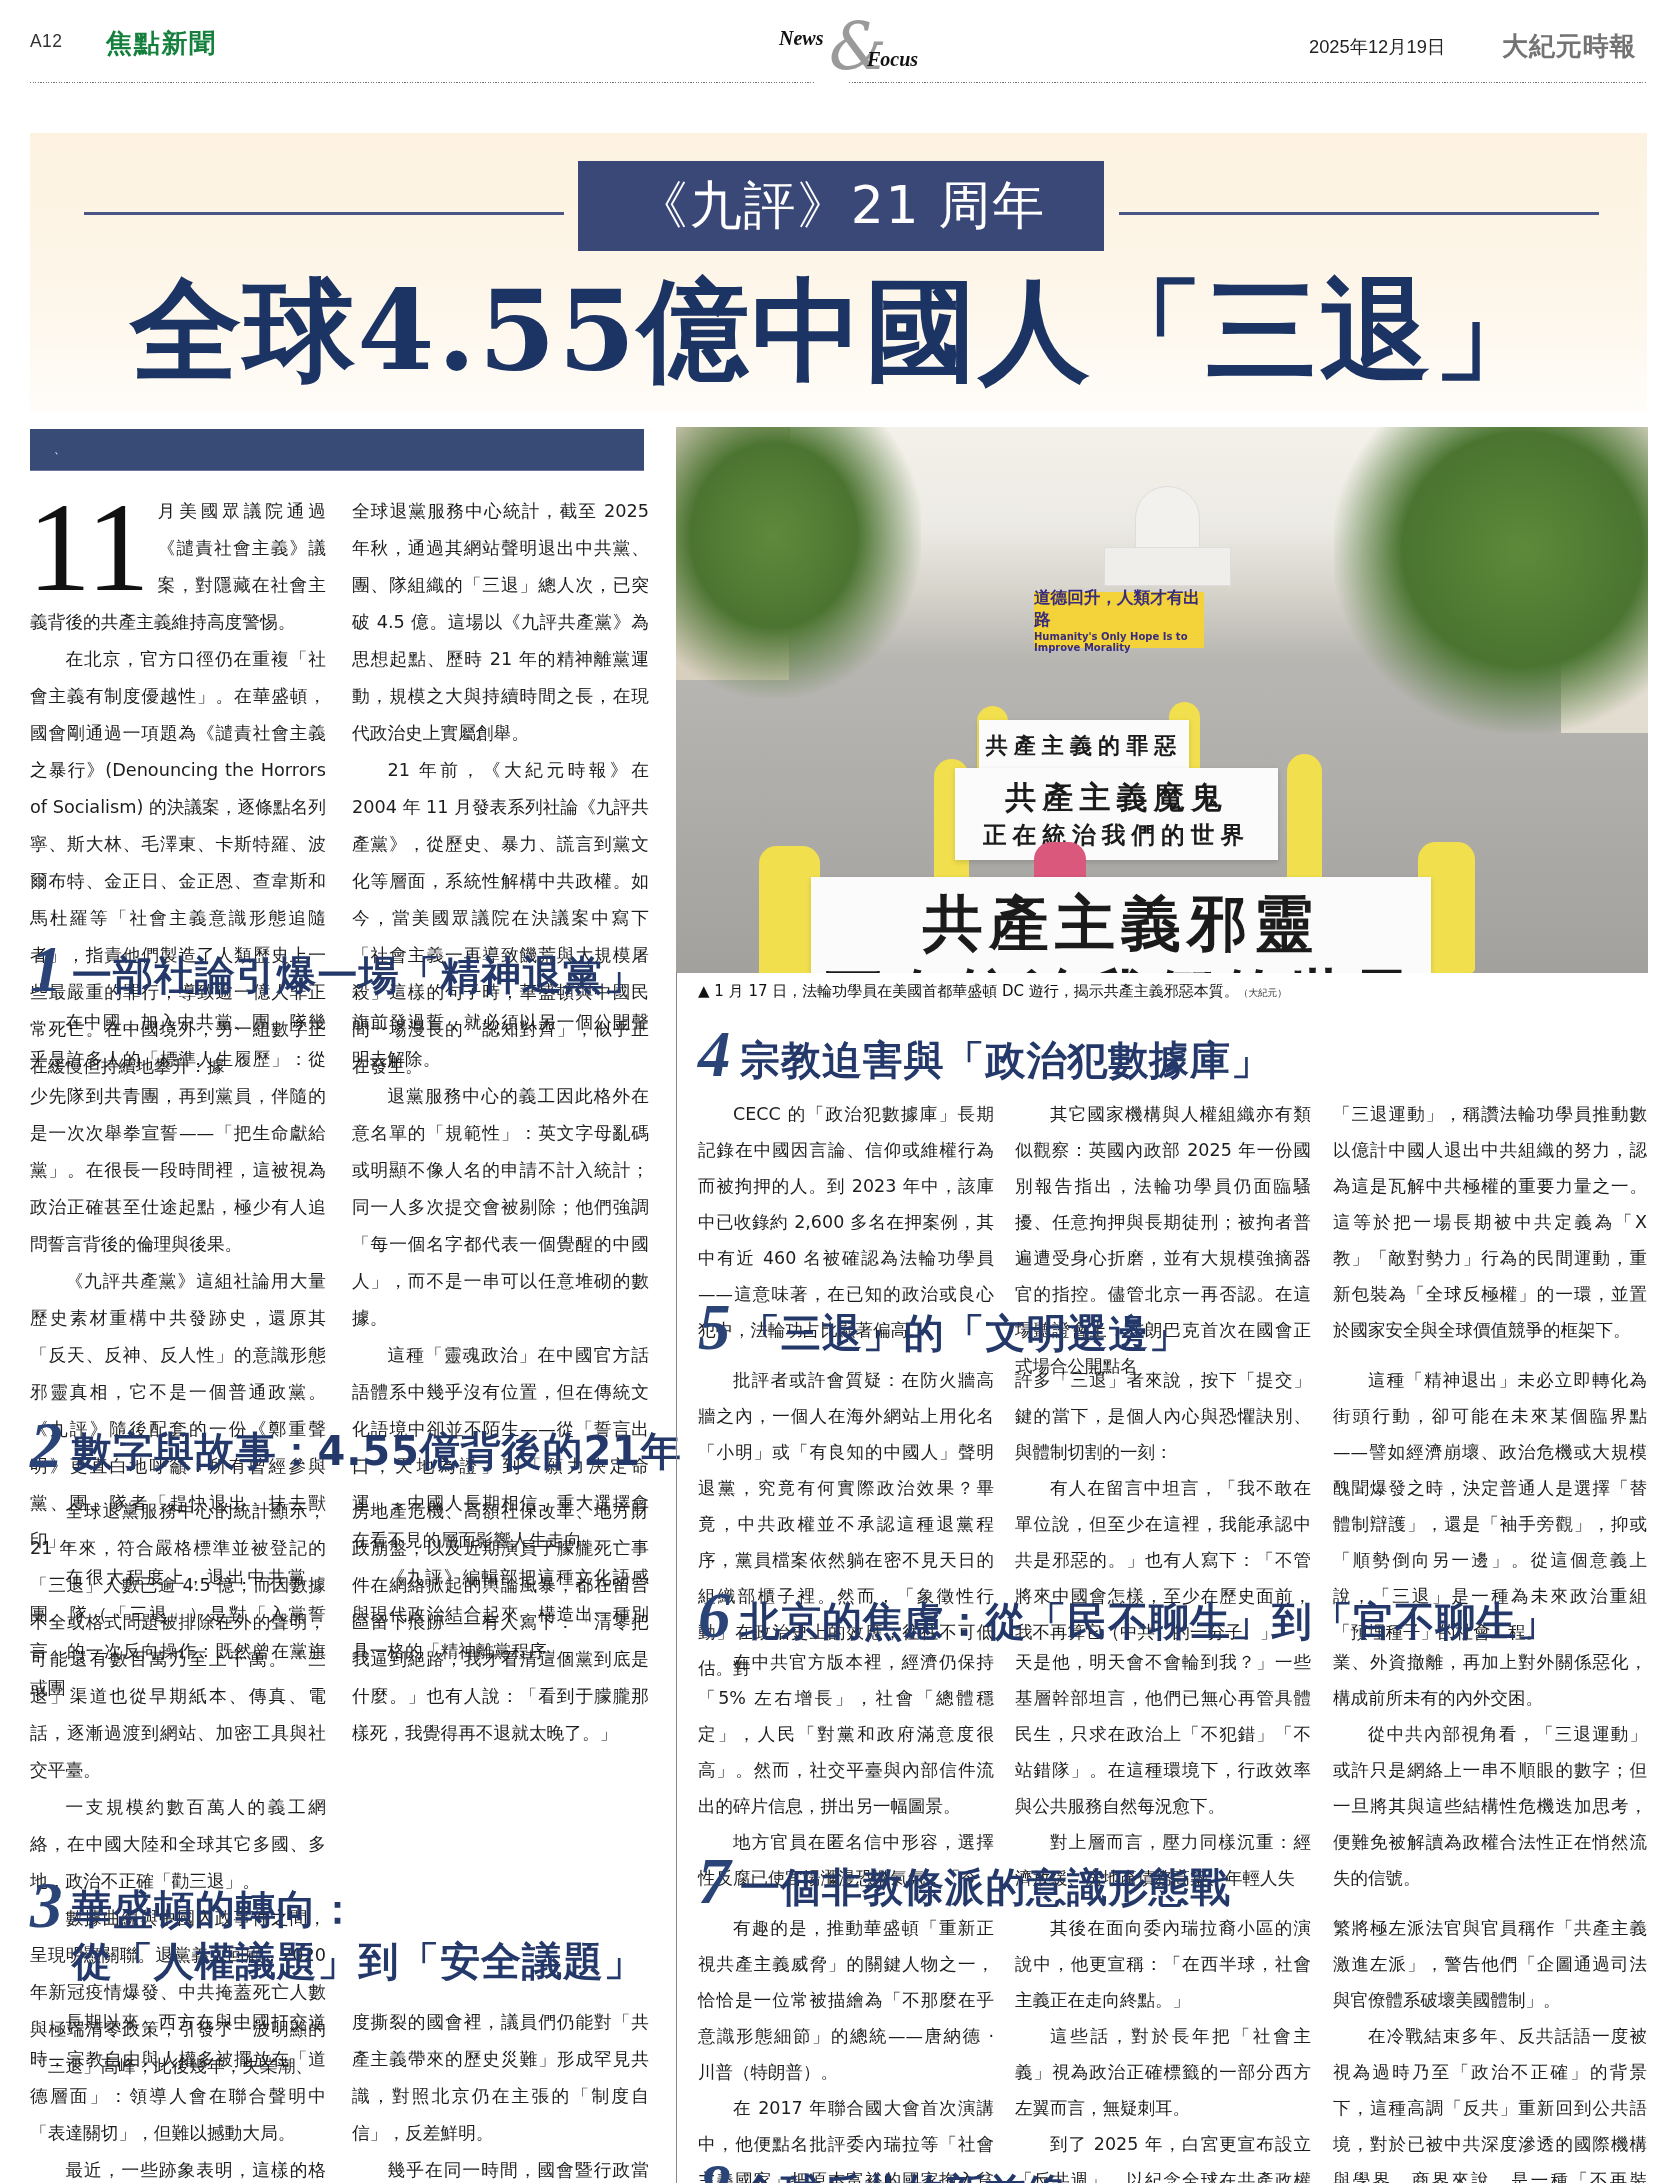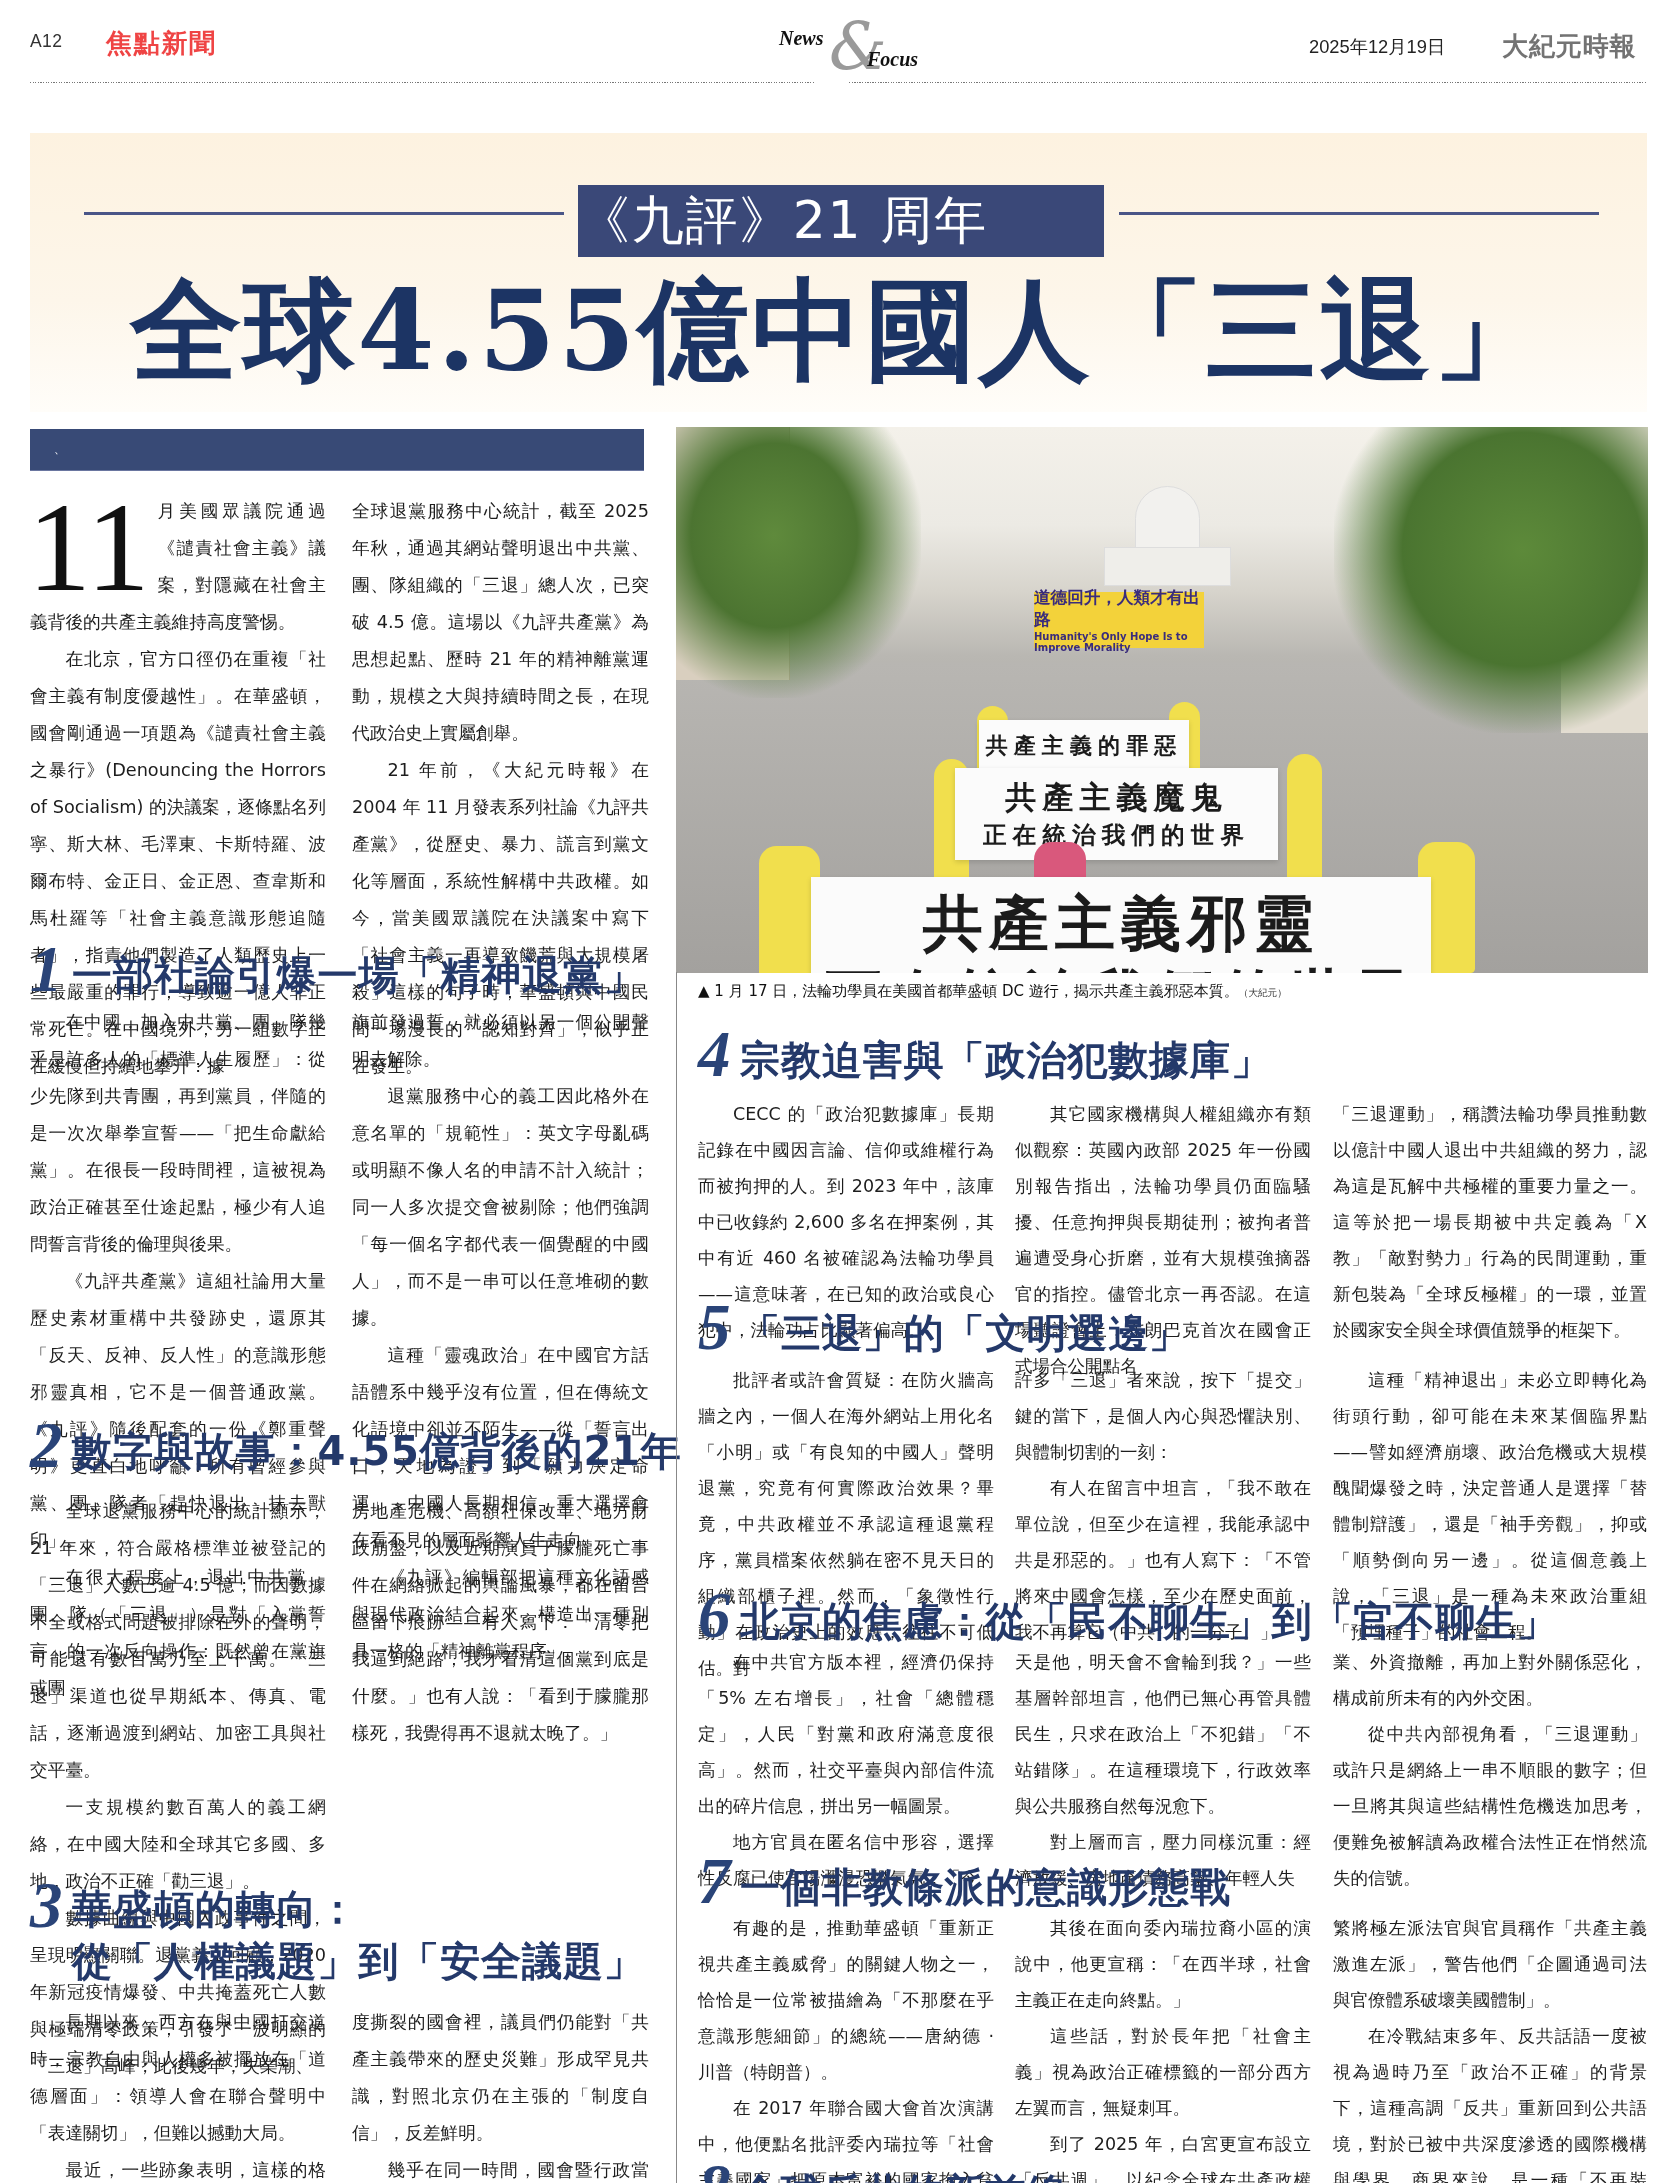--- a/index.html
+++ b/index.html
@@ -2,33 +2,33 @@
 <html style="font-size:7px"><head>
 <meta charset="utf-8">
 <style>
   * { box-sizing: border-box; margin: 0; padding: 0; }
   html, body { width: 1676px; height: 2501px; background: #ffffff; overflow: hidden; }
   body { position: relative; font-family: "DejaVu Serif", "Liberation Serif", serif; color: #1a1a1a; }
 
   
   .masthead { position: absolute; left: 30px; top: 26px; width: 1616px; height: 35px; }
   .page-num { position: absolute; left: 0; top: 5.2px; font-family: "Liberation Sans", sans-serif; font-size: 17.5px; color: #333; letter-spacing: 0.4px; }
-  .section-name { position: absolute; left: 76px; top: 0; font-family: "DejaVu Sans", sans-serif; font-size: 26px; font-weight: bold; color: #ef4444; letter-spacing: 1.7px; }
+  .section-name { position: absolute; left: 76px; top: 0; font-family: "DejaVu Sans", sans-serif; font-size: 26px; font-weight: bold; color: #15803d; letter-spacing: 1.7px; }
   .nf-logo { position: absolute; left: 723px; top: -4.4px; width: 175px; height: 87px; }
   .nf-news { position: absolute; left: 26px; top: 5.2px; font-family: "Liberation Serif", serif; font-style: italic; font-weight: bold; font-size: 20px; color: #111; }
   .nf-amp { position: absolute; left: 76px; top: -13px; font-family: "DejaVu Serif", serif; font-style: italic; font-size: 65px; color: #9a9a9a; }
   .nf-focus { position: absolute; left: 114px; top: 26px; font-family: "Liberation Serif", serif; font-style: italic; font-weight: bold; font-size: 20px; color: #111; }
   .pub-date { position: absolute; left: 1279px; top: 7.9px; font-family: "Liberation Sans", sans-serif; font-size: 18.3px; color: #222; }
   .paper-name { position: absolute; left: 1472px; top: 2.6px; font-family: "DejaVu Serif", serif; font-weight: bold; font-size: 26px; color: #737373; letter-spacing: 0.9px; }
   .mast-rule { position: absolute; top: 56px; height: 1.3px; background: repeating-linear-gradient(90deg, #777 0 1.3px, #fff 1.3px 2.6px); }
 
   
   .hero { position: absolute; left: 30px; top: 133px; width: 1617px; height: 279px; background: linear-gradient(180deg, #fdf2e0 0%, #fdf6ea 60%, #fffdf9 100%); }
   .hero-rule { position: absolute; top: 79px; height: 2.6px; background: #4a5587; }
-  .kicker-box { position: absolute; left: 548px; top: 52px; width: 526px; height: 72px; background: #3a4878; display: flex; align-items: center; }
+  .kicker-box { position: absolute; left: 548px; top: 28px; width: 526px; height: 90px; background: #3a4878; display: flex; align-items: center; justify-content: center; }
   .kicker-text { font-family: "DejaVu Sans", sans-serif; font-size: 52px; color: #ffffff; letter-spacing: 1.7px; }
   .headline { position: absolute; left: 0; top: 131px; width: 100%; text-align: center; font-family: "DejaVu Serif", serif; font-weight: bold; font-size: 111px; color: #1c3464; letter-spacing: 2.6px; line-height: 1.2; }
 
   
   .intro-bar { position: absolute; left: 30px; top: 429px; width: 614px; height: 42px; background: #384a76; border-bottom: 1.3px solid #6a76a0; }
   .intro-bar-mark { position: absolute; left: 24px; top: 13px; color: #fff; font-size: 11.4px; }
 
   
   .col { position: absolute; font-family: "DejaVu Sans", sans-serif; font-size: 17.7px; line-height: 37px; text-align: justify; color: #1d1d1d; }
   .col p { text-indent: 2em; }

